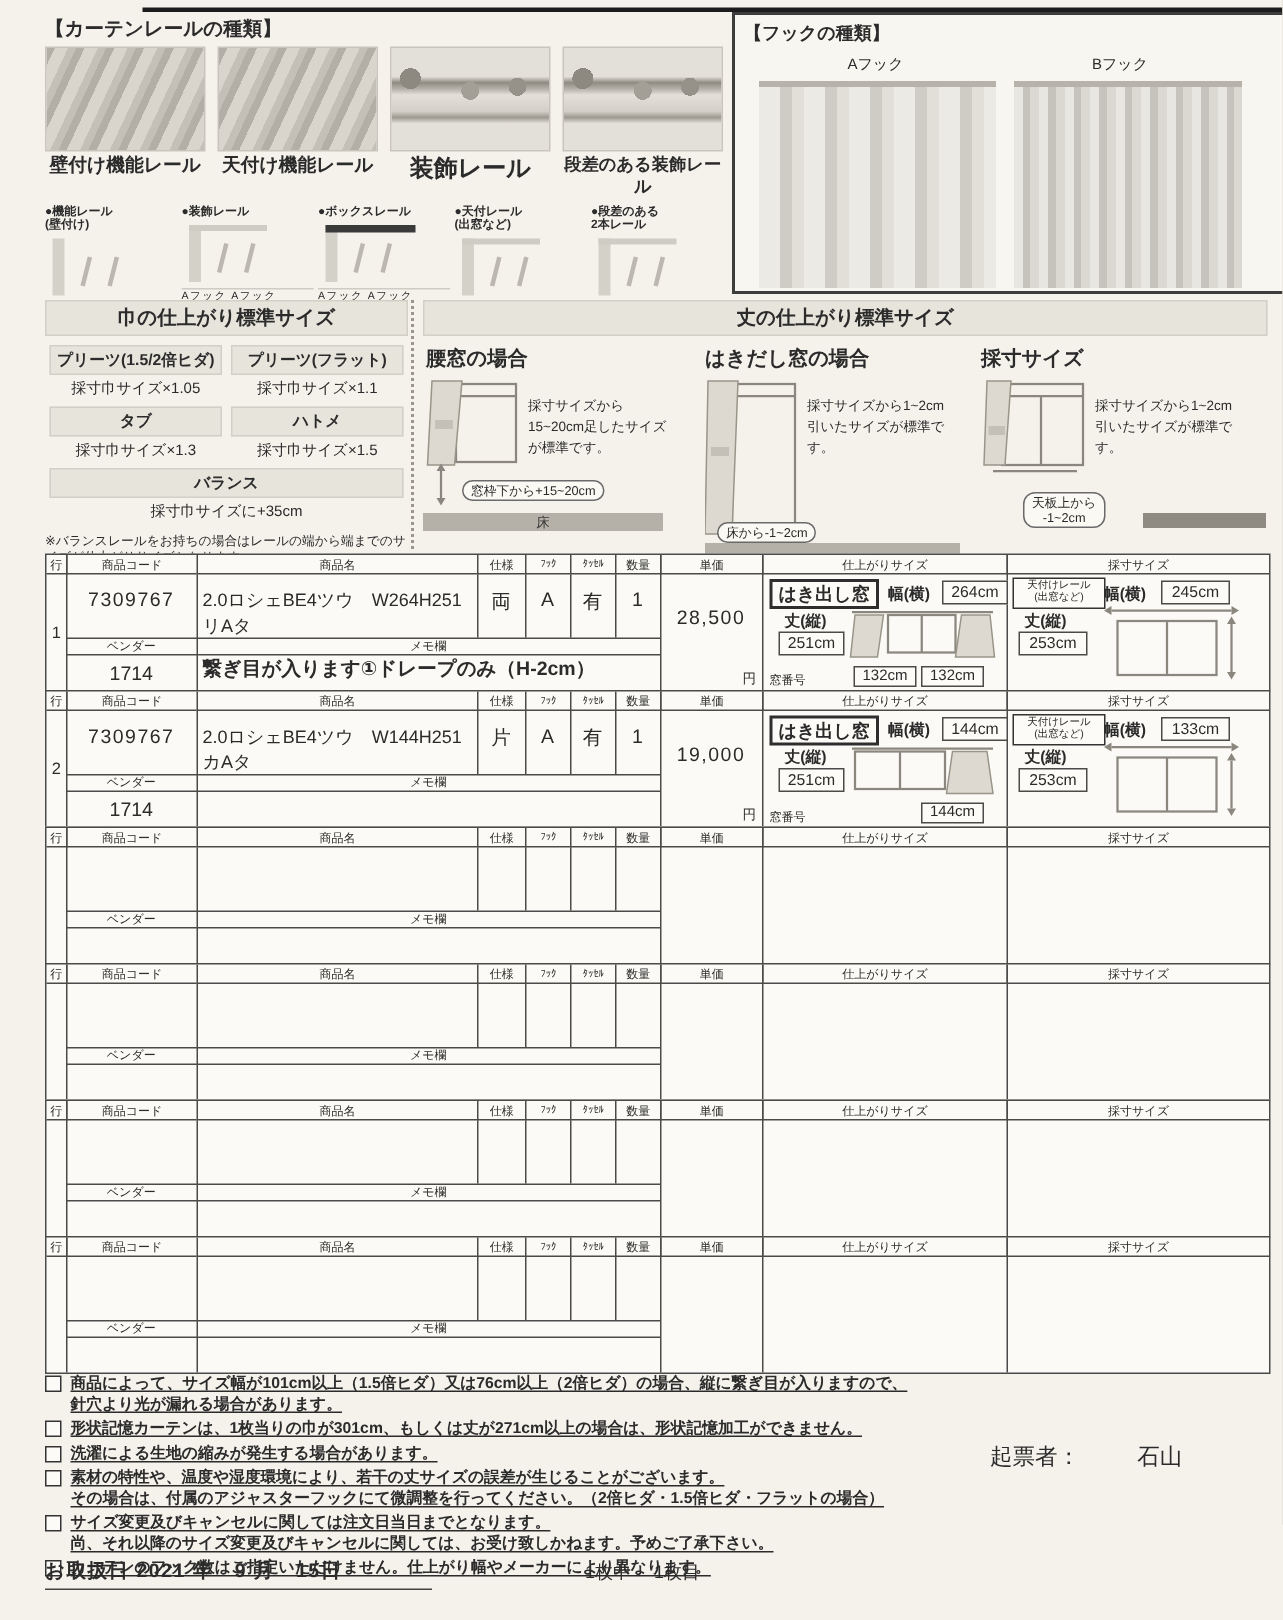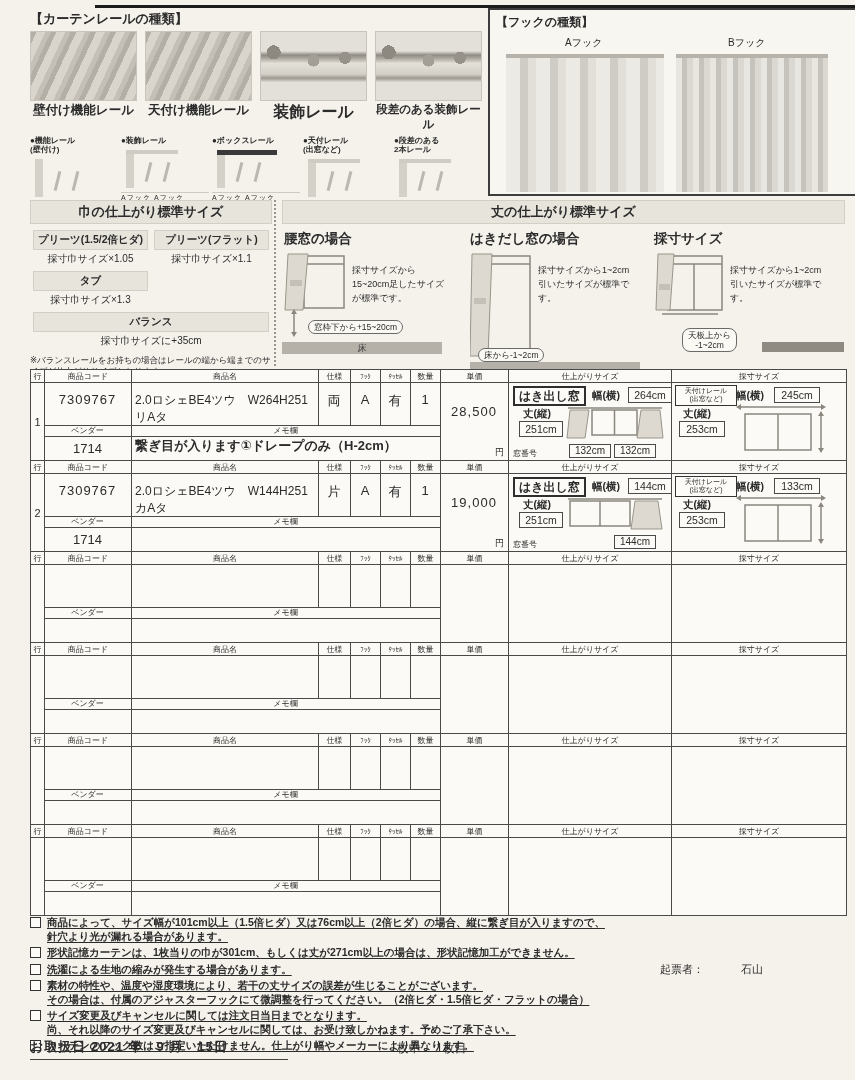--- a/index.html
+++ b/index.html
@@ -135,21 +135,21 @@
   .hbox2{left:648px;top:51px;width:44px;}
   .fin-illus{position:absolute;left:534px;top:34px;}
   .meas-illus{position:absolute;left:702px;top:32px;}
 
   
   .notes{position:absolute;left:30px;top:915px;width:628px;}
   .note{display:flex;margin-bottom:2px;}
   .note .cb{flex:none;width:9px;height:9px;border:1.5px solid #333;margin:2px 6px 0 0;background:#fcfbf7;}
   .note span{font-size:10.5px;font-weight:bold;line-height:1.35;
              text-decoration:underline;text-underline-offset:2px;}
-  .issuer{position:absolute;left:660px;top:962px;font-size:11px;}
+  .issuer{position:absolute;left:660px;top:962px;font-size:15px;}
   .issuer .nm{margin-left:34px;}
 
   
   .footer-date{position:absolute;left:30px;top:1038px;font-size:13px;font-weight:bold;letter-spacing:1px;
                border-bottom:1.5px solid #444;padding:0 60px 3px 0;}
   .footer-sheet{position:absolute;left:390px;top:1040px;font-size:12px;}
 
   svg .ln{stroke:#8b877f;stroke-width:1.5;fill:none;}
   svg .cur{fill:#ddd9d1;stroke:#999589;stroke-width:1;}
   svg .frm{fill:none;stroke:#8b877f;stroke-width:1.5;}
@@ -251,20 +251,24 @@
         <div class="ws-name">プリーツ(1.5/2倍ヒダ)</div>
         <div class="ws-formula">採寸巾サイズ×1.05</div>
       </div>
       <div class="ws-item">
         <div class="ws-name">プリーツ(フラット)</div>
         <div class="ws-formula">採寸巾サイズ×1.1</div>
       </div>
       <div class="ws-item">
         <div class="ws-name">タブ</div>
         <div class="ws-formula">採寸巾サイズ×1.3</div>
+      </div>
+      <div class="ws-item">
+        <div class="ws-name">ハトメ</div>
+        <div class="ws-formula">採寸巾サイズ×1.5</div>
       </div>
       <div class="ws-item full">
         <div class="ws-name">バランス</div>
         <div class="ws-formula">採寸巾サイズに+35cm</div>
       </div>
     </div>
     <div class="ws-note">※バランスレールをお持ちの場合はレールの端から端までのサイズが仕上がりサイズとなります。</div>
   </div>
 
   <div class="mid-divider"></div>

